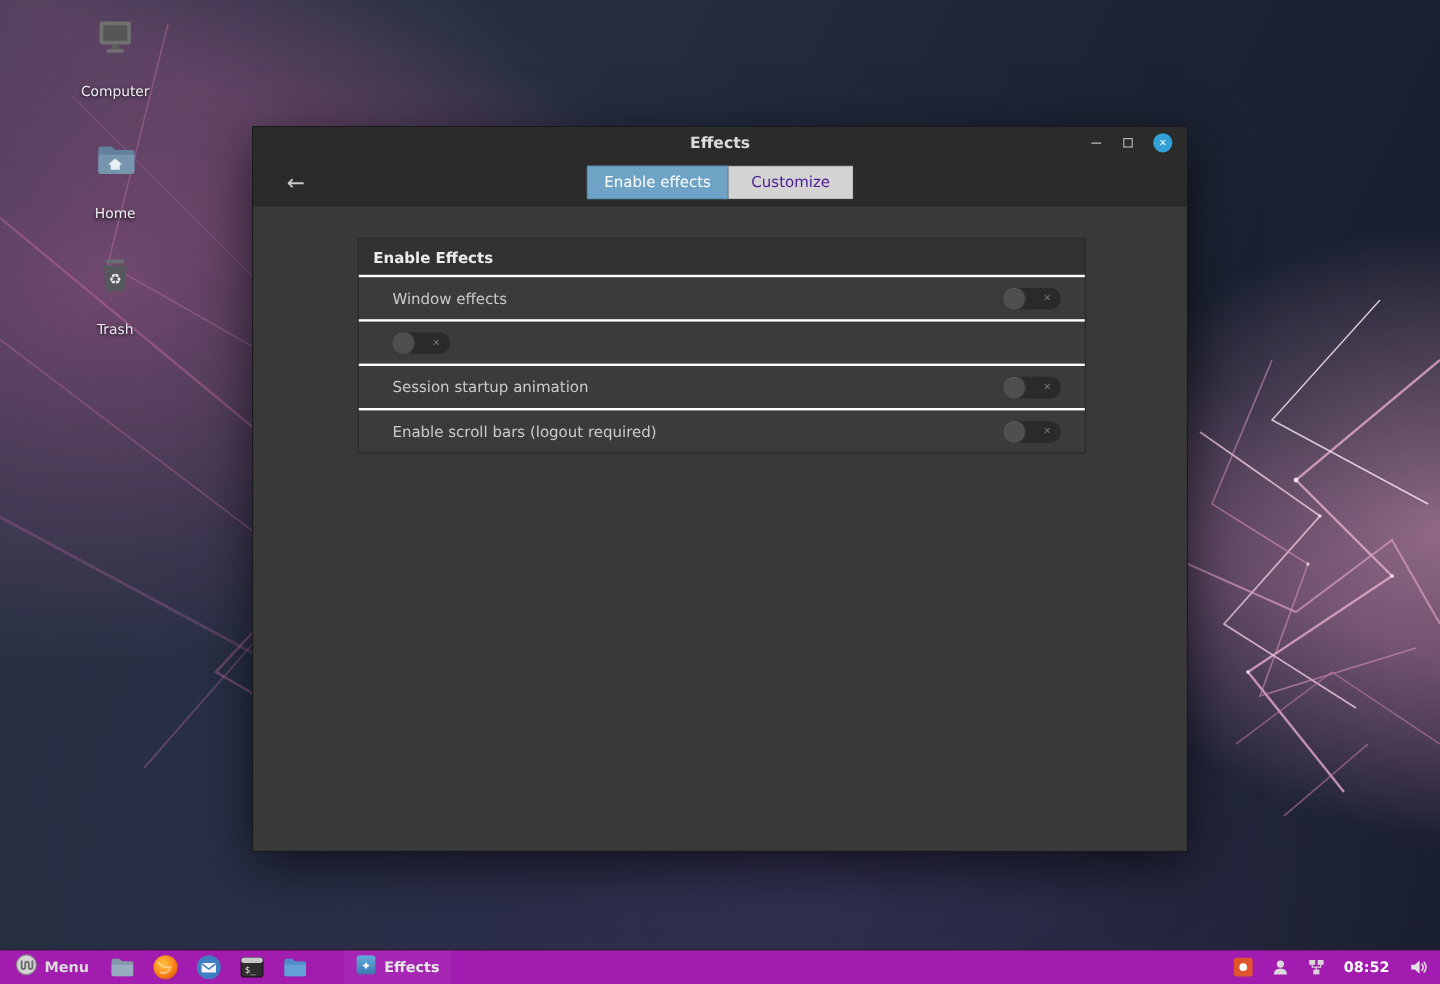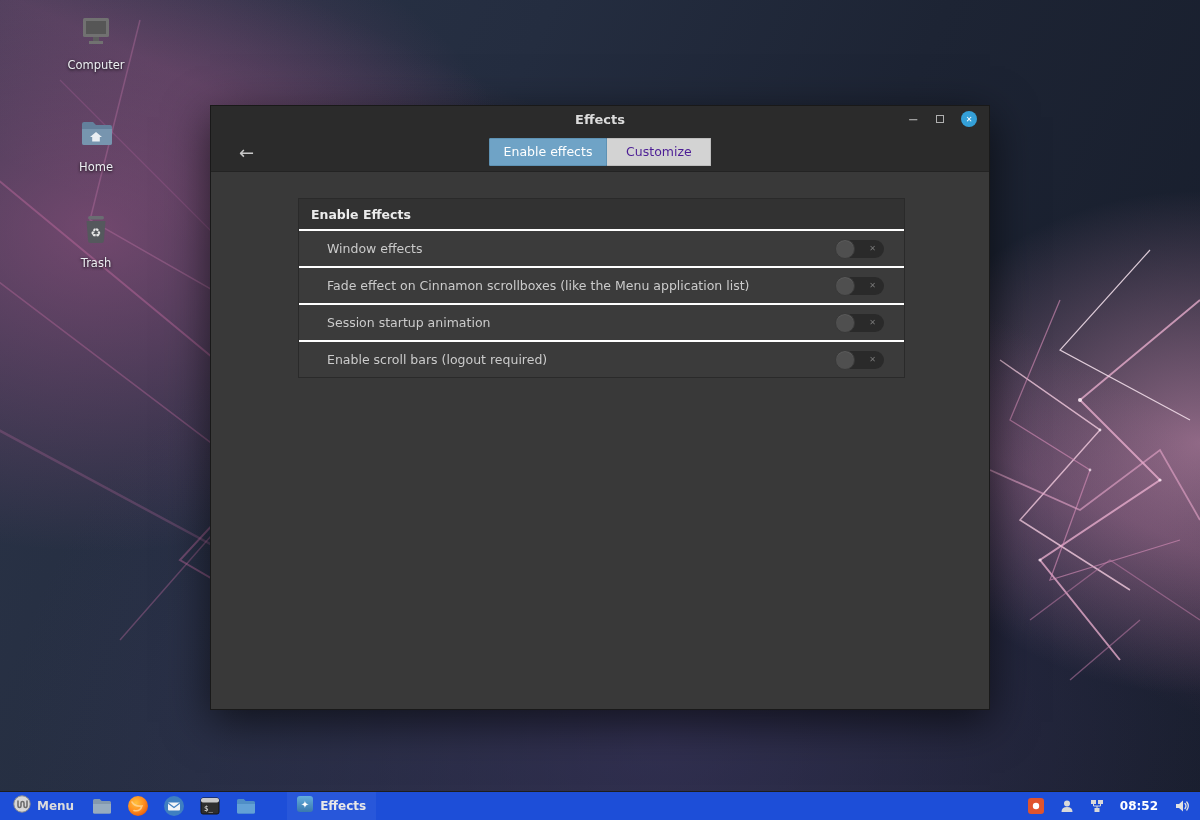--- a/index.html
+++ b/index.html
@@ -12,21 +12,21 @@
       radial-gradient(ellipse 520px 420px at 100% 54%, rgba(238,164,204,.55), transparent 60%),
       radial-gradient(ellipse 900px 700px at 55% 90%, rgba(66,58,104,.55), transparent 72%),
       linear-gradient(205deg, transparent 30%, rgba(198,102,158,.18) 40%, transparent 52%),
       linear-gradient(115deg, #2b3448 0%, #242d40 35%, #1d2434 60%, #161c2a 100%);
   }
   .wall-art { position:absolute; left:0; top:0; z-index:0; }
 
   
   .desk-icon { position:absolute; left:54px; width:84px; text-align:center; z-index:1; cursor:default; }
   .desk-icon .glyph { display:inline-block; }
-  .desk-icon .lbl { margin-top:2px; color:#eceff2; font-size:11.5px; text-shadow:0 1px 3px rgba(0,0,0,.9); }
+  .desk-icon .lbl { margin-top:13px; color:#eceff2; font-size:11.5px; text-shadow:0 1px 3px rgba(0,0,0,.9); }
   #di-computer { top:12px; }
   #di-home { top:114px; }
   #di-trash { top:210px; }
 
   
   .window {
     position:absolute; left:210px; top:105px; width:780px; height:605px; z-index:2;
     background:#393939; border:1px solid #191919;
     box-shadow:0 12px 42px rgba(0,0,0,.62);
     display:flex; flex-direction:column;
@@ -58,21 +58,21 @@
   .box-row { height:37px; display:flex; align-items:center; justify-content:space-between;
              padding:0 20px 0 28px; border-top:2px solid #ffffff; }
   .row-label { color:#cbcbcb; font-size:12.5px; }
 
   .toggle { width:48px; height:18px; background:#2a2a2a; border-radius:10px; position:relative; flex:none; cursor:default; }
   .knob { position:absolute; left:-1px; top:-1px; width:20px; height:20px; border-radius:50%;
           background:#4f4f4f; border:1px solid #393939; box-shadow:inset 0 1px 0 rgba(255,255,255,.07); }
   .off-x { position:absolute; right:8px; top:50%; transform:translateY(-50%); color:#787878; font-size:8px; line-height:1; }
 
   
-  .taskbar { position:absolute; left:0; bottom:0; width:1200px; height:29px; background:#1d4ed8;
+  .taskbar { position:absolute; left:0; bottom:0; width:1200px; height:29px; background:#a21caf;
              border-top:1px solid #1d1d1d; display:flex; align-items:center; padding:0 6px; z-index:3; }
   .menu-btn { display:flex; align-items:center; gap:6px; height:100%; padding:0 7px; cursor:default; }
   .menu-label { color:#dcdcdc; font-size:12px; font-weight:bold; }
   .launchers { display:flex; align-items:center; gap:14px; margin-left:10px; }
   .launcher { display:flex; align-items:center; justify-content:center; height:100%; cursor:default; }
   .task-btn { display:flex; align-items:center; gap:7px; height:100%; margin-left:30px; padding:0 10px;
               background:rgba(255,255,255,.05); cursor:default; }
   .task-label { color:#e8e8e8; font-size:12px; font-weight:bold; }
   .tray { margin-left:auto; display:flex; align-items:center; gap:16px; padding-right:4px; }
   .tray-item { display:flex; align-items:center; cursor:default; }
@@ -165,21 +165,20 @@
 
       <div class="box-row">
         <span class="row-label">Window effects</span>
         <span class="toggle">
           <span class="knob"></span>
           <span class="off-x">✕</span>
         </span>
       </div>
 
       <div class="box-row">
-        <span class="row-label">Fade effect on Cinnamon scrollboxes (like the Menu application list)</span>
         <span class="toggle">
           <span class="knob"></span>
           <span class="off-x">✕</span>
         </span>
       </div>
 
       <div class="box-row">
         <span class="row-label">Session startup animation</span>
         <span class="toggle">
           <span class="knob"></span>

